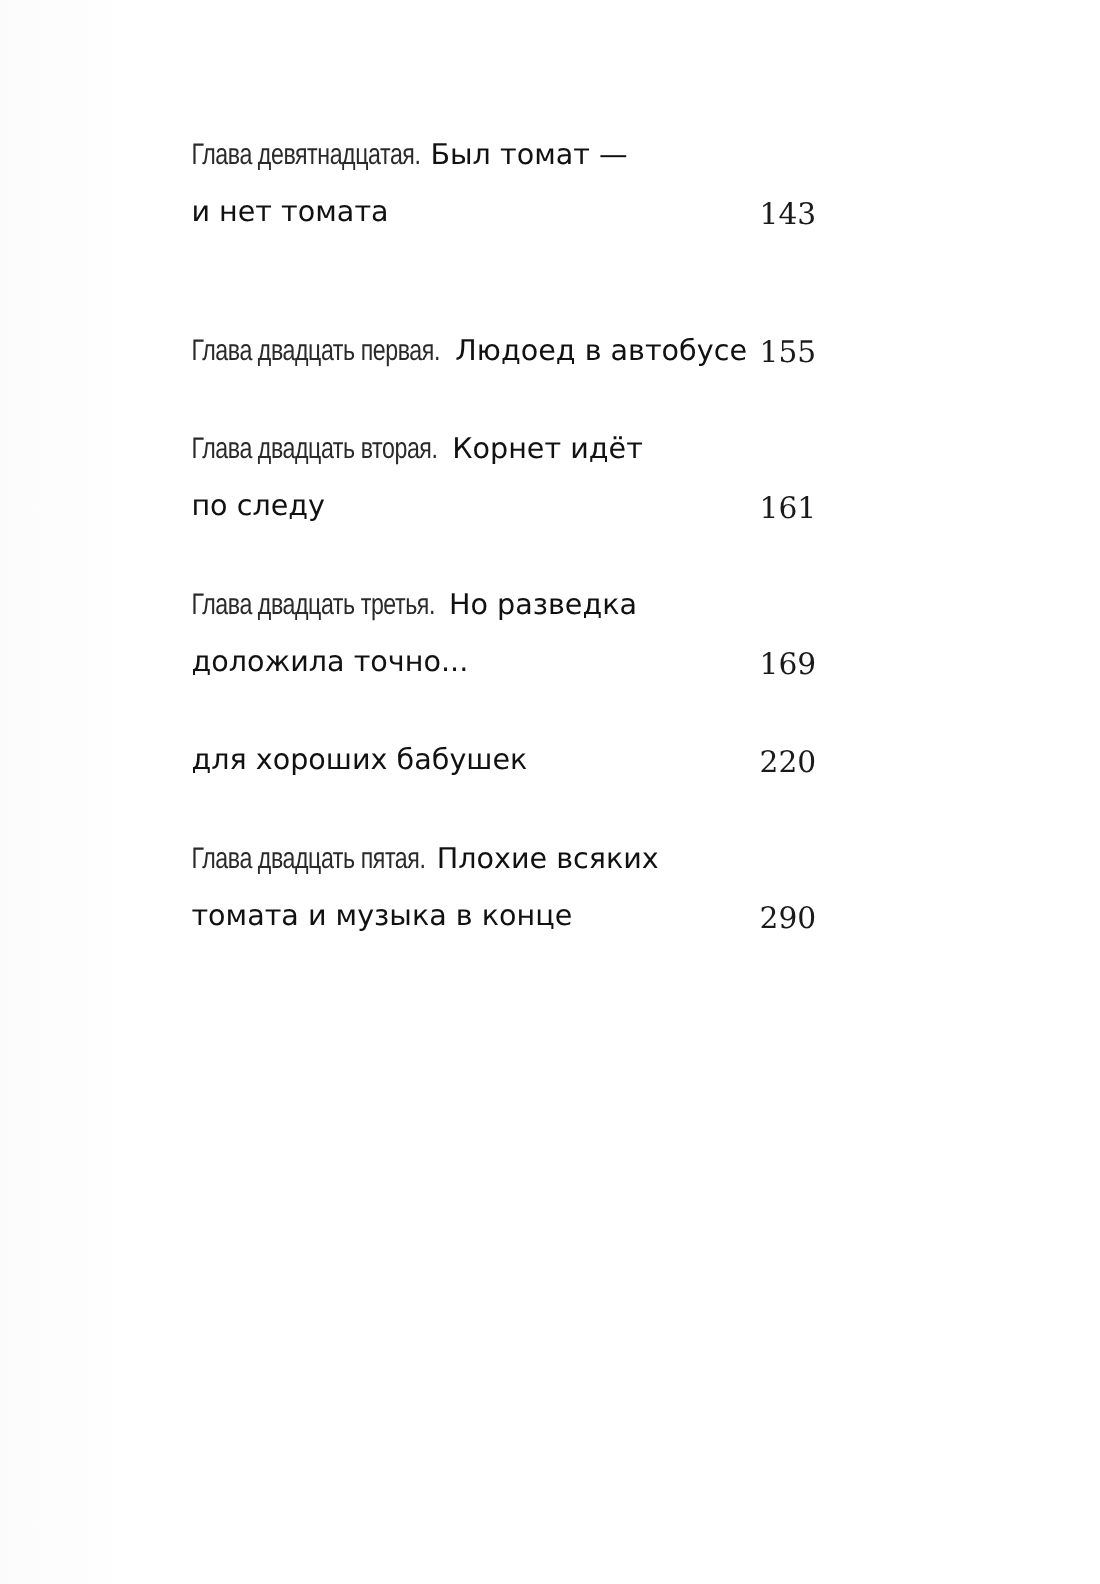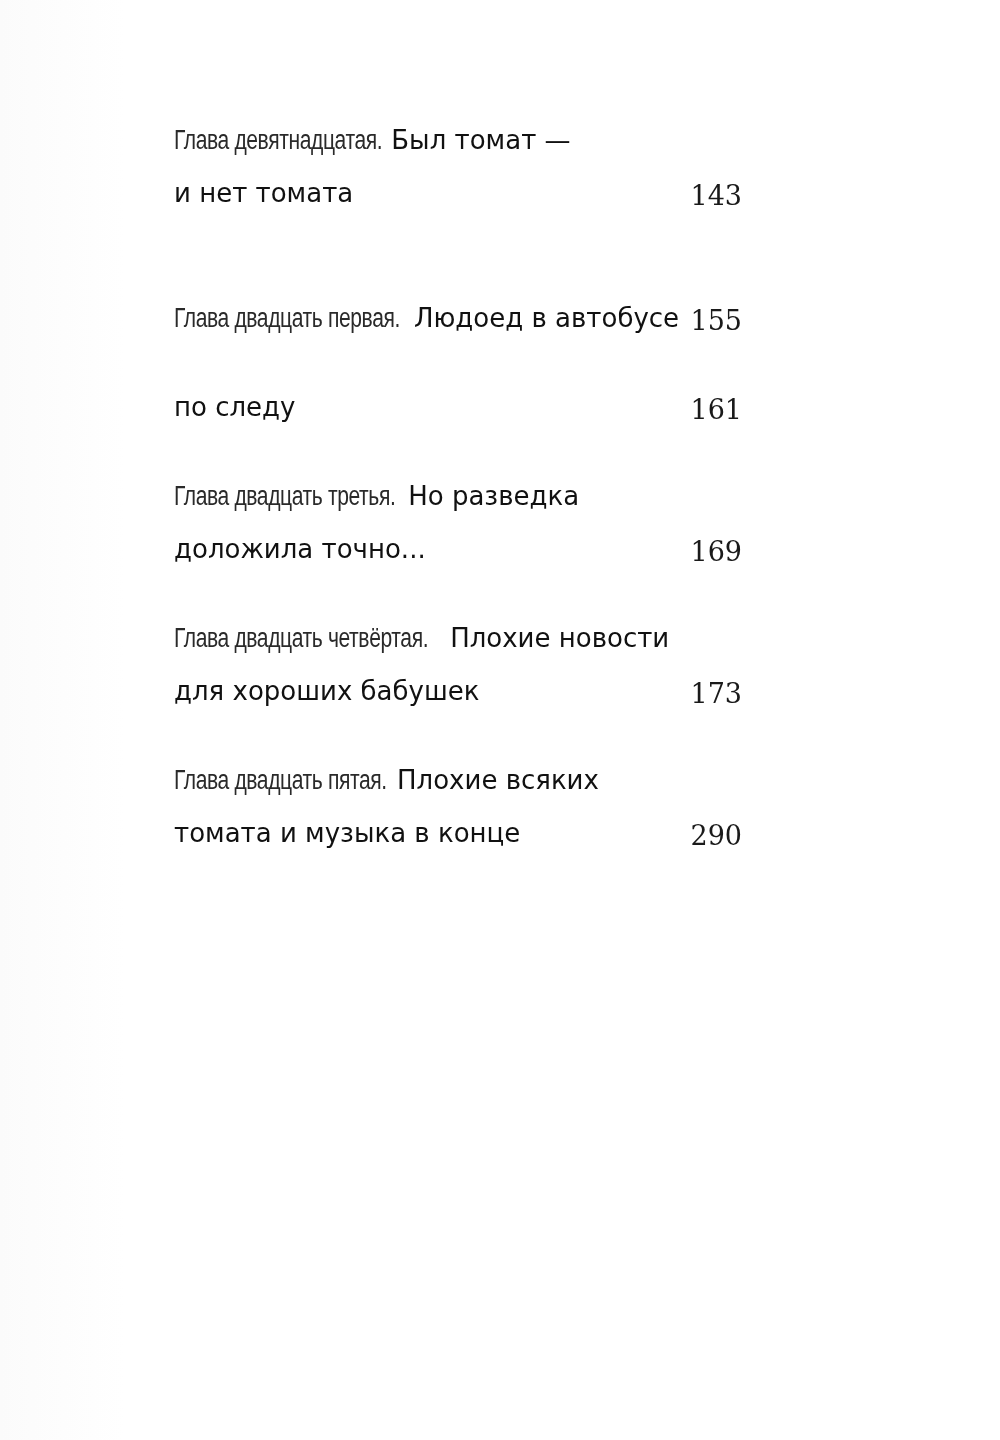--- a/index.html
+++ b/index.html
@@ -89,46 +89,46 @@
     <div class="line">
       <span class="prefix">Глава двадцать первая.</span>
       <span class="title">Людоед в автобусе</span>
       <span class="page-num">155</span>
     </div>
   </div>
   <div class="gap"></div>
 
   <div class="entry">
     <div class="line">
+      <span class="prefix">Глава двадцать вторая.</span>
+      <span class="title">Корнет идёт</span>
+    </div>
+    <div class="line">
       <span class="title">по следу</span>
       <span class="page-num">161</span>
     </div>
   </div>
   <div class="gap"></div>
 
   <div class="entry">
     <div class="line">
       <span class="prefix">Глава двадцать третья.</span>
       <span class="title">Но разведка</span>
     </div>
     <div class="line">
       <span class="title">доложила точно...</span>
       <span class="page-num">169</span>
     </div>
   </div>
   <div class="gap"></div>
 
   <div class="entry">
     <div class="line">
-      <span class="prefix">Глава двадцать четвёртая.</span>
-      <span class="title">Плохие новости</span>
-    </div>
-    <div class="line">
       <span class="title">для хороших бабушек</span>
-      <span class="page-num">173</span>
+      <span class="page-num">220</span>
     </div>
   </div>
   <div class="gap"></div>
 
   <div class="entry">
     <div class="line">
       <span class="prefix">Глава двадцать пятая.</span>
       <span class="title">Плохие всяких</span>
     </div>
     <div class="line">

